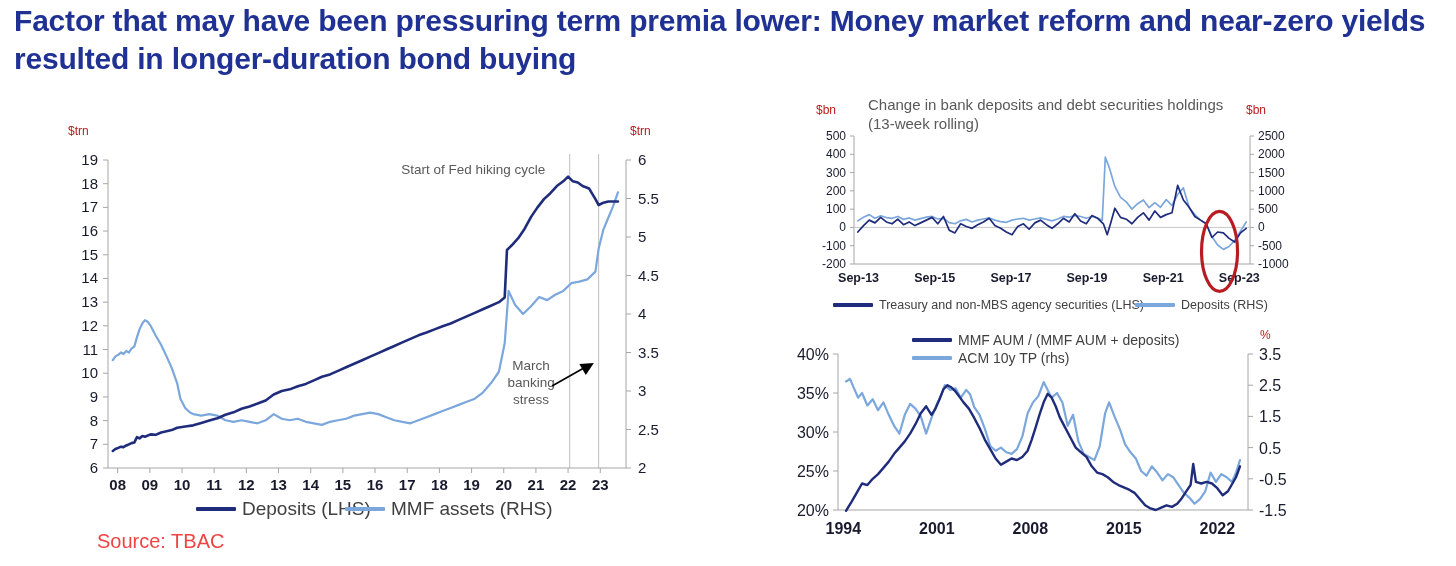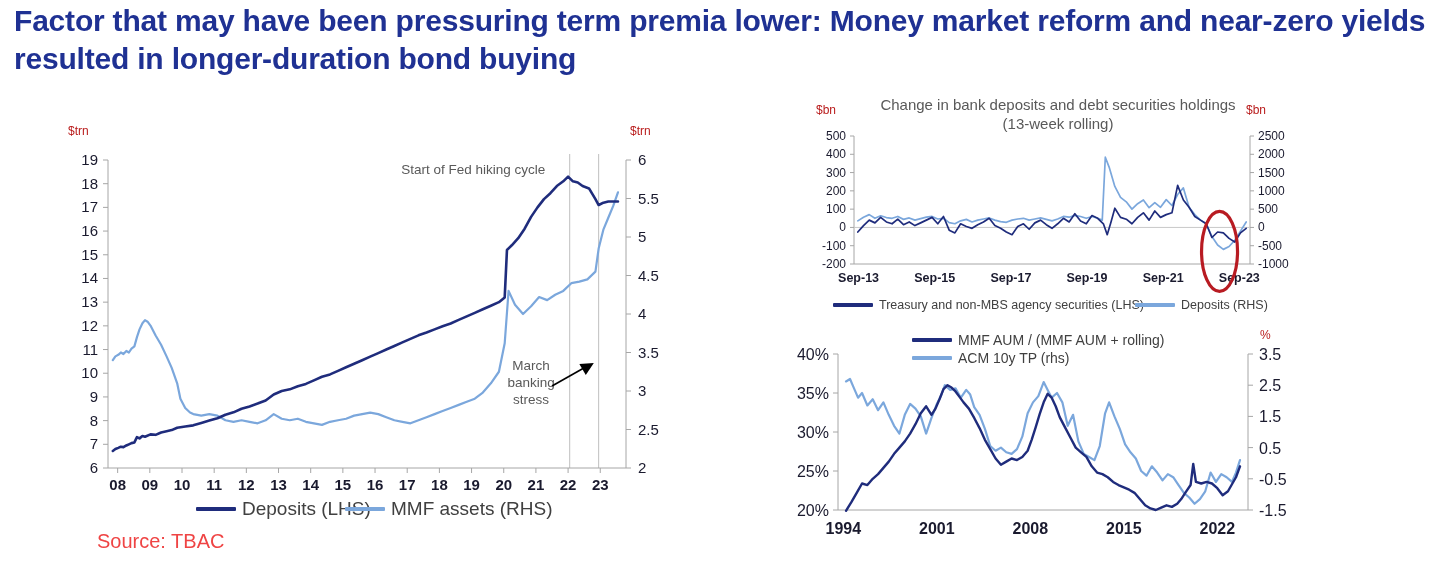--- a/index.html
+++ b/index.html
@@ -13,21 +13,21 @@
   
   #heading{
     position:absolute;left:14px;top:2px;width:1440px;
     font-size:30px;font-weight:bold;line-height:1.28;
     color:#1F3193;letter-spacing:-0.2px;
   }
 
   
   .chart{position:absolute;}
   .ctitle{
-    position:absolute;text-align:center;color:#595959;
+    position:absolute;text-align:left;color:#595959;
     font-size:15px;line-height:1.25;white-space:pre-line;
   }
   .axlabel{position:absolute;color:#b91c1c;font-size:12px;}
   .legend{position:absolute;display:flex;align-items:center;gap:6px;font-size:19px;color:#404040;}
   .legend .swatch{display:inline-block;width:40px;height:3px;border-radius:1px;}
   .source{position:absolute;color:#ef4444;font-size:20px;}
 
   svg{display:block;overflow:visible;}
 </style>
 </head>
@@ -242,20 +242,20 @@
         <text x="240.3127035830628" y="204" fill="#1a1a2e" font-size="16" font-family="&quot;Liberation Sans&quot;,sans-serif" text-anchor="middle" font-weight="bold">2008</text>
         <text x="333.7980456026067" y="204" fill="#1a1a2e" font-size="16" font-family="&quot;Liberation Sans&quot;,sans-serif" text-anchor="middle" font-weight="bold">2015</text>
         <text x="427.2833876221505" y="204" fill="#1a1a2e" font-size="16" font-family="&quot;Liberation Sans&quot;,sans-serif" text-anchor="middle" font-weight="bold">2022</text>
         <path d="M56.01,51.46L60.02,48.96L64.03,58.32L68.03,67.68L72.04,63.00L77.38,75.48L82.72,69.24L88.07,80.16L93.41,72.36L98.75,84.84L104.09,95.76L109.43,103.56L114.78,84.84L120.12,73.92L125.46,78.60L130.80,86.40L136.14,103.56L141.49,87.96L146.83,73.92L150.83,66.12L154.84,55.20L160.18,59.88L165.52,58.32L170.87,67.68L176.21,59.88L180.21,64.56L184.22,77.04L189.56,84.84L194.91,98.88L200.25,116.04L205.59,120.72L210.93,117.60L216.27,122.28L221.62,123.84L226.96,119.16L232.30,106.68L237.64,83.28L242.98,72.36L248.33,66.12L253.67,52.08L257.67,59.88L261.68,67.68L267.02,63.00L272.36,72.36L277.71,95.76L283.05,84.84L288.39,111.36L293.73,123.84L299.07,126.96L304.42,130.08L309.76,116.04L315.10,83.28L319.11,72.36L324.45,86.40L329.79,98.88L335.13,114.48L340.48,122.28L345.82,128.52L351.16,141.00L356.50,145.68L361.84,136.32L367.19,142.56L372.53,150.36L377.87,144.12L383.21,147.24L388.55,155.04L393.90,162.84L399.24,167.52L404.58,173.76L409.92,169.08L415.26,161.28L420.61,142.56L425.95,151.92L431.29,144.12L436.63,147.24L441.97,151.92L445.98,142.56L449.99,130.08" fill="none" stroke="#7BA7DC" stroke-width="2.2" stroke-linejoin="round" stroke-linecap="round"></path>
         <path d="M56.01,180.78L61.36,172.20L66.70,162.84L72.04,153.48L77.38,155.04L82.72,148.80L88.07,144.12L93.41,137.88L98.75,131.64L104.09,123.84L109.43,117.60L114.78,111.36L120.12,103.56L125.46,94.20L130.80,83.28L136.14,76.26L141.49,84.84L145.49,78.60L149.50,69.24L153.50,59.10L157.51,55.20L161.52,57.54L165.52,61.44L169.53,66.90L173.54,72.36L178.88,78.60L184.22,87.96L189.56,98.10L194.91,109.80L200.25,119.16L205.59,128.52L210.93,134.76L216.27,131.64L221.62,128.52L226.96,130.08L232.30,126.96L237.64,120.72L241.65,109.80L245.65,97.32L249.66,84.06L253.67,72.36L257.67,63.78L261.68,67.68L265.69,76.26L269.69,87.18L275.04,97.32L280.38,107.46L285.72,117.60L291.06,122.28L296.40,126.96L301.75,136.32L307.09,142.56L312.43,144.12L317.77,147.24L323.11,151.92L328.46,155.04L333.80,157.38L339.14,159.72L344.48,162.84L349.82,169.08L355.17,175.32L360.51,178.44L365.85,180.00L371.19,177.66L376.53,175.32L381.88,176.88L387.22,173.76L391.22,169.08L395.23,162.84L400.57,155.04L403.24,133.98L405.92,151.92L411.26,153.48L416.60,151.92L421.94,153.48L427.28,158.16L432.63,165.18L437.97,161.28L441.97,154.26L445.98,147.24L449.99,136.32" fill="none" stroke="#1F2C7C" stroke-width="2.4" stroke-linejoin="round" stroke-linecap="round"></path>
       </svg>
   </div>
 
   <div class="legend" style="left:912px;top:332px;font-size:14px;">
     <span class="swatch" style="background:#1F2C7C;height:4px;"></span>
-    <span>MMF AUM / (MMF AUM + rolling)</span>
+    <span>MMF AUM / (MMF AUM + deposits)</span>
   </div>
   <div class="legend" style="left:912px;top:350px;font-size:14px;">
     <span class="swatch" style="background:#7BA7DC;height:4px;"></span>
     <span>ACM 10y TP (rhs)</span>
   </div>
 
 </div>
 
 </body></html>

